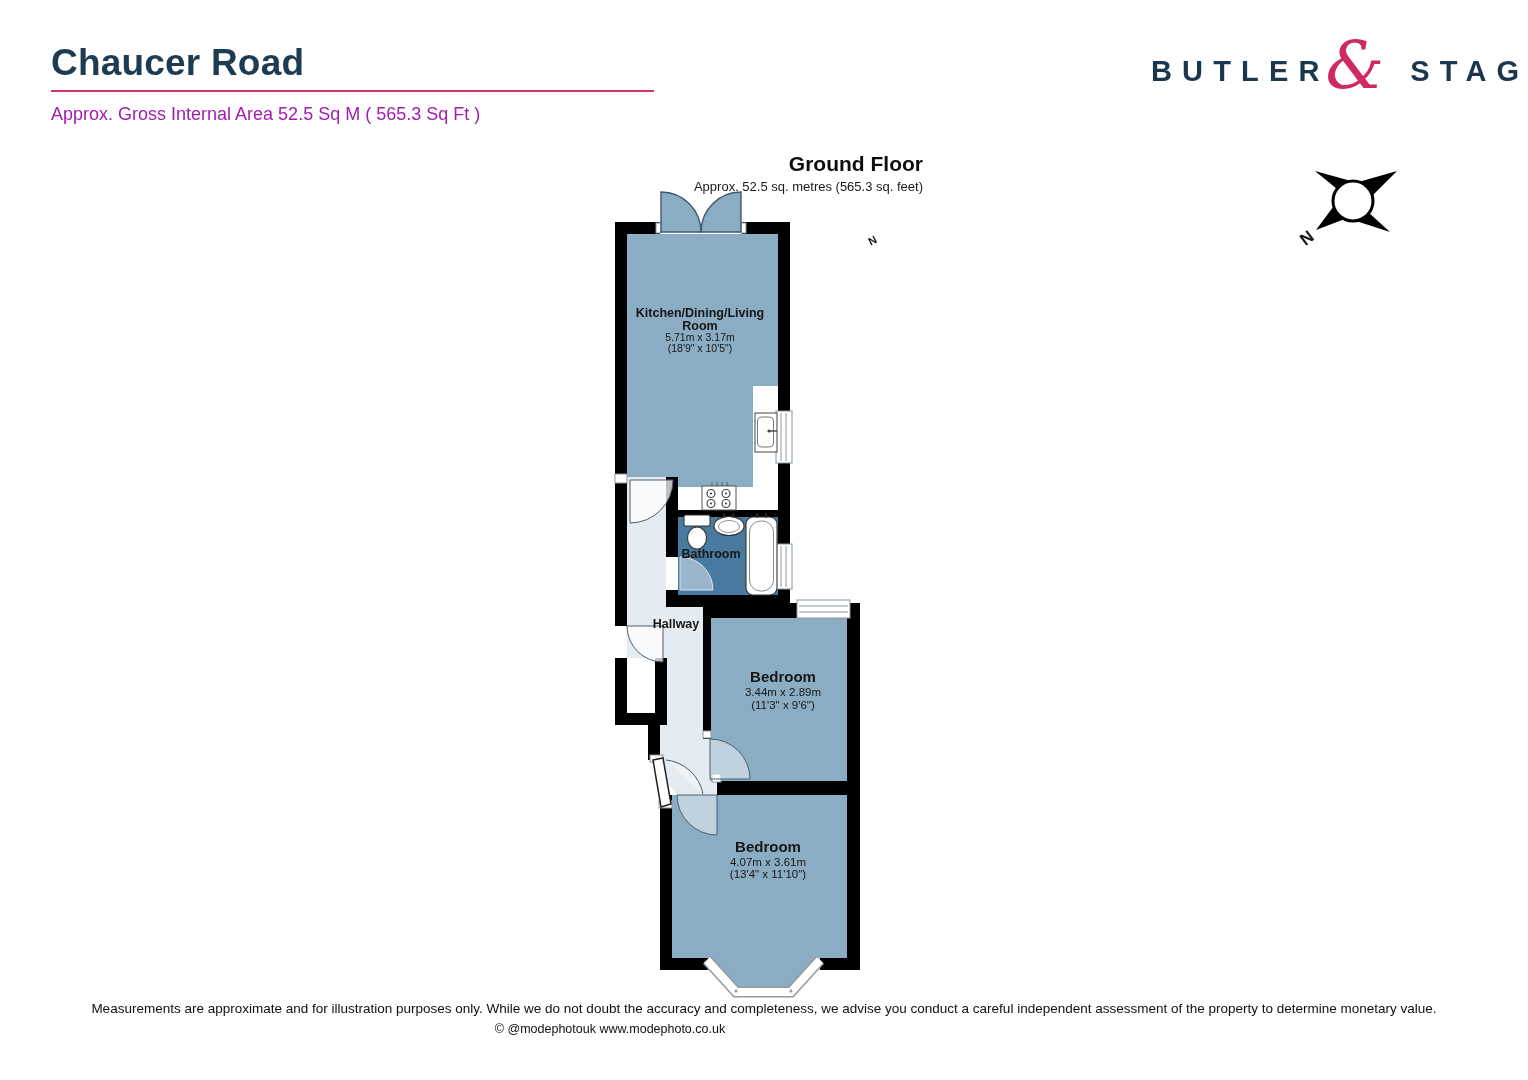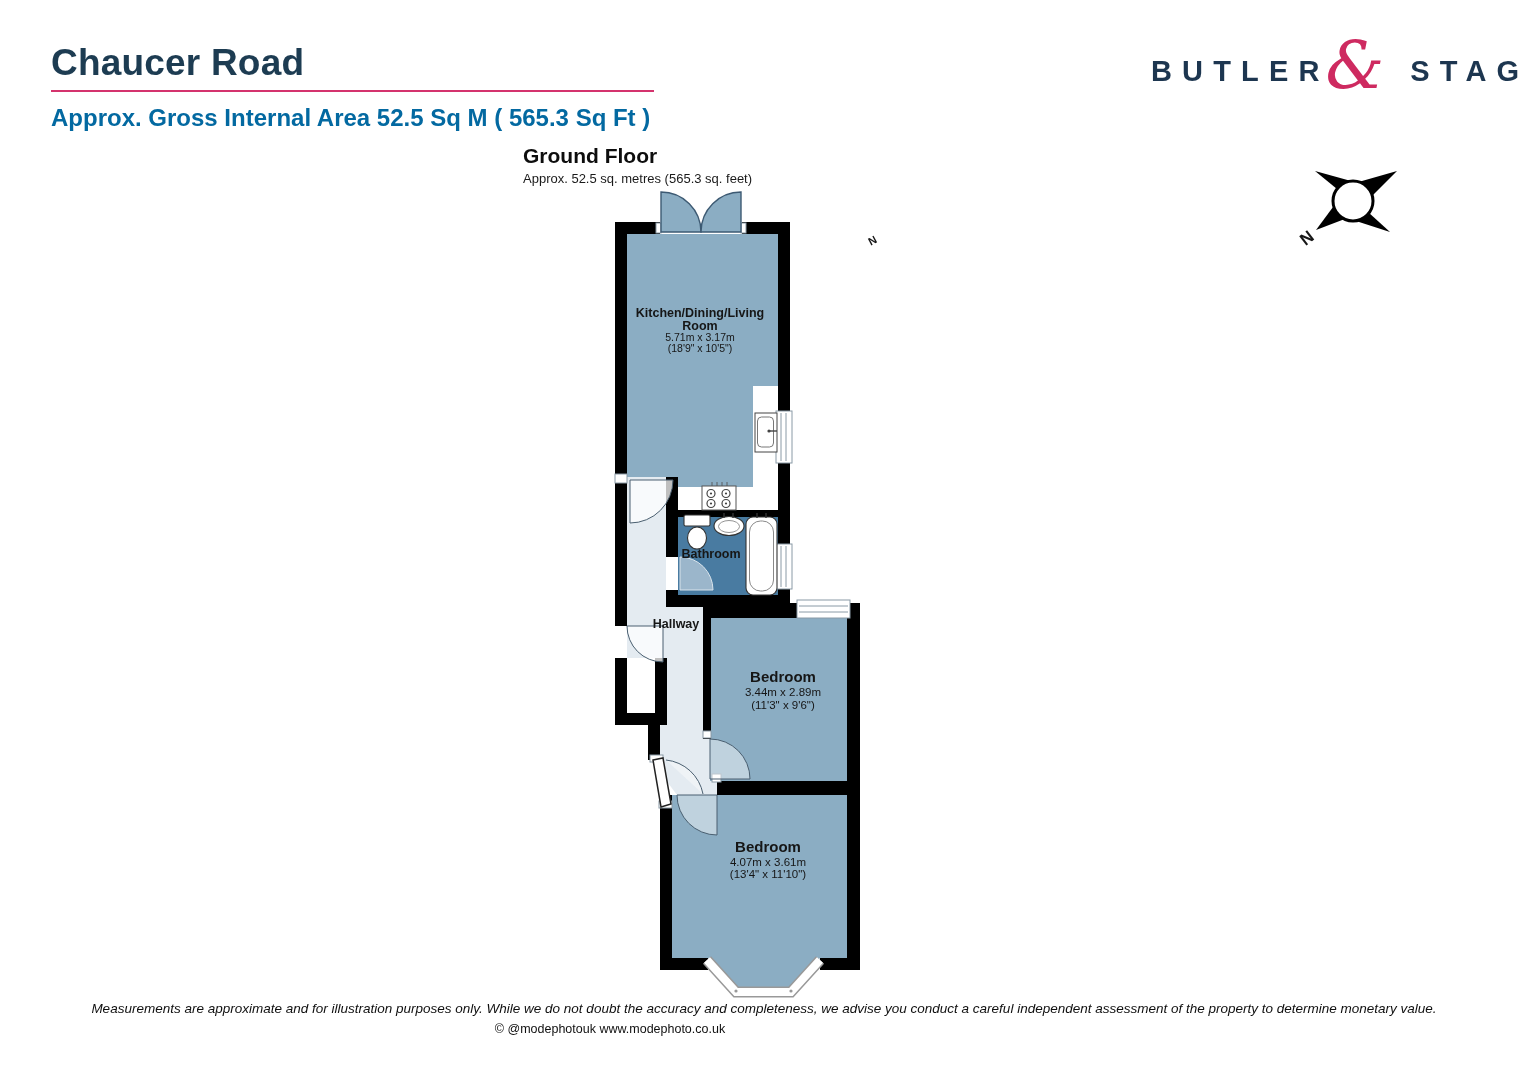--- a/index.html
+++ b/index.html
@@ -1,29 +1,29 @@
 <!DOCTYPE html>
 <html><head>
 <meta charset="utf-8">
 <style>
   html,body{margin:0;padding:0;background:#fff;}
   #page{position:relative;width:1528px;height:1080px;background:#ffffff;overflow:hidden;
         font-family:"Liberation Sans",sans-serif;color:#111;padding-left:8px;}
   .abs{position:absolute;}
   #title{left:51px;top:42px;font-size:37px;font-weight:700;color:#1d3c52;letter-spacing:0.2px;}
   #title-rule{left:51px;top:90px;width:603px;height:2px;background:#d4336d;}
-  #subtitle{left:51px;top:104px;font-size:24px;font-weight:700;color:#0369a1;}
+  #subtitle{left:51px;top:104px;font-size:18px;font-weight:400;color:#a21caf;}
   #logo{left:1127px;top:46px;display:flex;align-items:center;}
   #logo .word{font-size:29px;font-weight:700;color:#1d3650;letter-spacing:0.35em;margin-left:24px;}
   #logo .amp{font-family:"DejaVu Serif",serif;font-style:italic;font-size:66px;line-height:60px;
              color:#ce2a60;margin:-10px 2px 0 -4px;font-weight:400;}
-  #floor-head{left:523px;top:144px;width:400px;text-align:left;}
+  #floor-head{left:523px;top:152px;width:400px;text-align:right;}
   #floor-title{font-size:21px;font-weight:700;color:#0d0d0d;}
   #floor-sub{font-size:13px;color:#1a1a1a;margin-top:3px;}
-  #disclaimer{left:0;top:1001px;width:1528px;text-align:center;font-size:13.5px;color:#0f0f0f;font-style:italic;}
+  #disclaimer{left:0;top:1001px;width:1528px;text-align:center;font-size:13.5px;color:#0f0f0f;}
   #credit{left:0;top:1022px;width:1220px;text-align:center;font-size:12.5px;color:#0f0f0f;}
   svg text{font-family:"Liberation Sans",sans-serif;fill:#161616;}
 </style>
 </head>
 <body>
 
 <div id="page">
 
   <div id="title" class="abs">Chaucer Road</div>
   <div id="title-rule" class="abs"></div>

